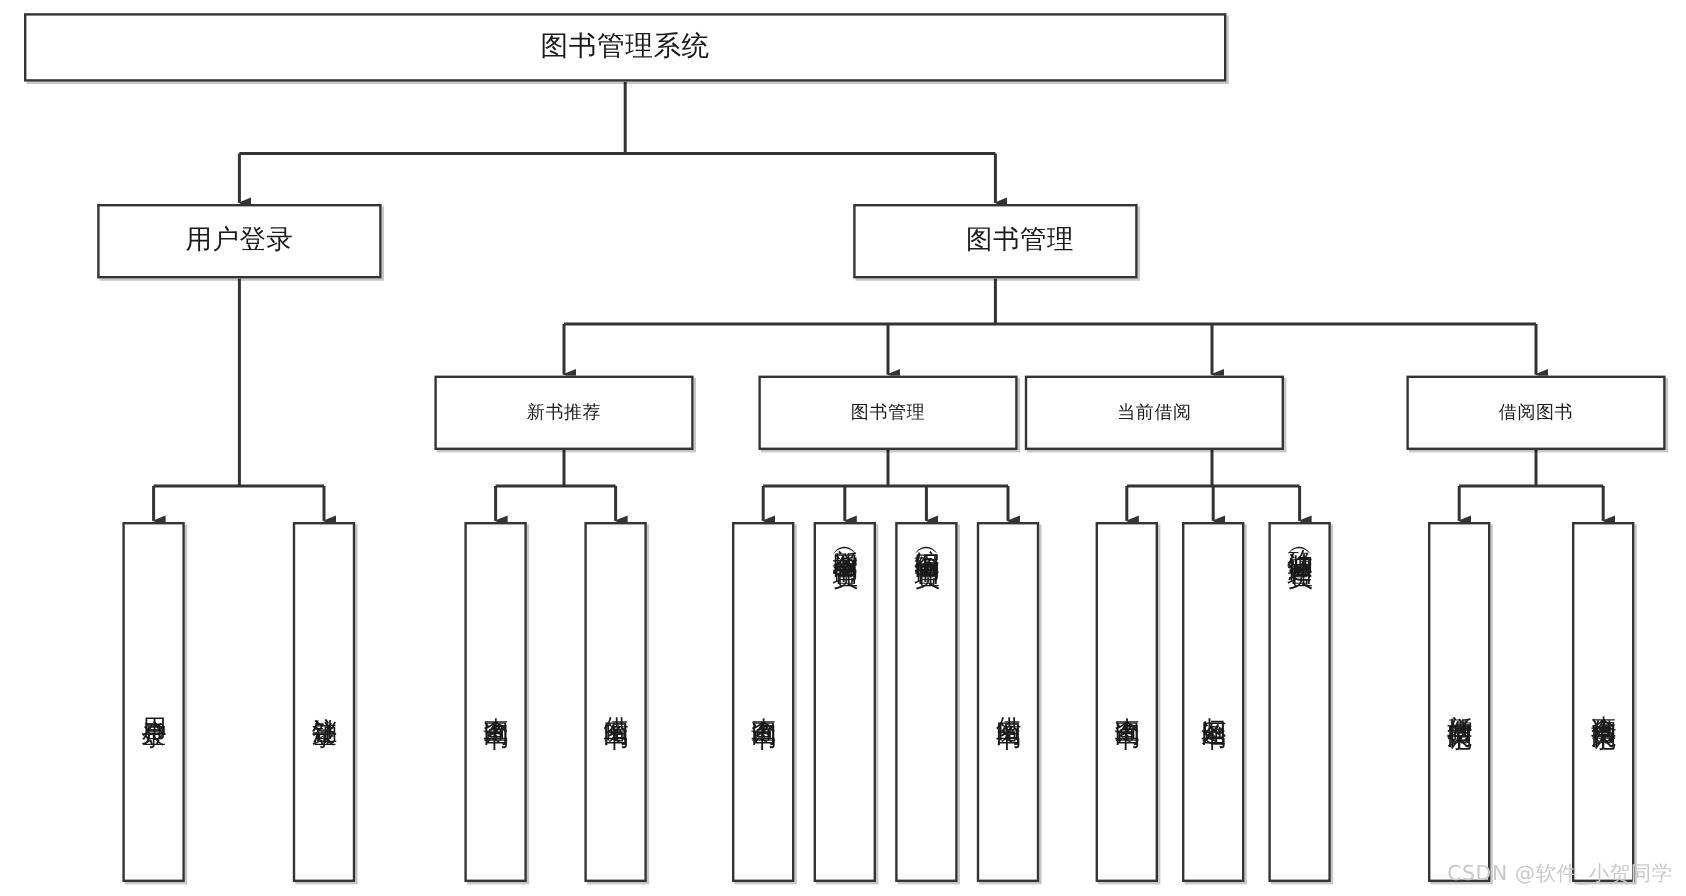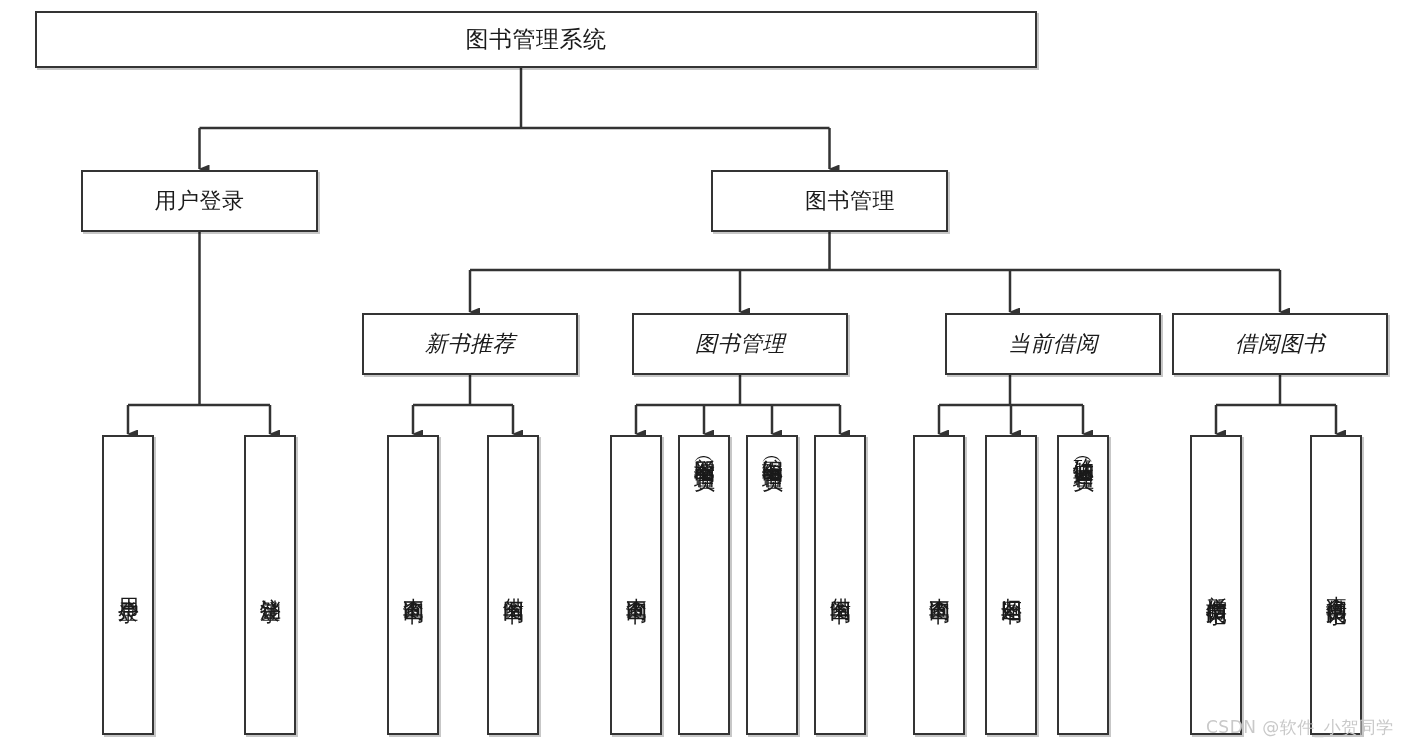--- a/index.html
+++ b/index.html
@@ -38,21 +38,21 @@
   }
   .node-label {
     color: #1a1a1a;
     text-align: center;
     letter-spacing: 0.5px;
     line-height: 1.15;
     white-space: nowrap;
   }
   .level0 .node-label { font-size: 23px; }
   .level1 .node-label { font-size: 22px; }
-  .level2 .node-label { font-size: 22px; font-style: italic; }
+  .level2 .node-label { font-size: 15px; }
   .leaf .node-label {
     font-size: 21px;
     writing-mode: vertical-rl;
     text-orientation: upright;
     letter-spacing: 2px;
     line-height: 1.0;
   }
   .leaf {
     align-items: flex-start;
     justify-content: center;
@@ -109,38 +109,38 @@
         <path d="M 939 405 L 939 434" marker-end="url(#arrowhead)"></path>
         <path d="M 1011 405 L 1011 434" marker-end="url(#arrowhead)"></path>
         <path d="M 1083 405 L 1083 434" marker-end="url(#arrowhead)"></path>
         <path d="M 1280 375 L 1280 405"></path>
         <path d="M 1216 405 L 1336 405"></path>
         <path d="M 1216 405 L 1216 434" marker-end="url(#arrowhead)"></path>
         <path d="M 1336 405 L 1336 434" marker-end="url(#arrowhead)"></path>
       </g>
   </svg>
 
-  <div class="node-box level0" id="box-root" style="left: 20px; top: 11px; width: 1002px; height: 57px; margin-left: 15px;">
+  <div class="node-box level0" id="box-root" style="left: 20px; top: 11px; width: 1002px; height: 57px;">
     <span class="node-label">图书管理系统</span>
   </div>
 
   <div class="node-box level1" id="box-user-login" style="left: 81px; top: 170px; width: 237px; height: 62px;">
     <span class="node-label">用户登录</span>
   </div>
   <div class="node-box level1" id="box-book-manage" style="left: 711px; top: 170px; width: 237px; height: 62px; padding-left: 41px;">
     <span class="node-label">图书管理</span>
   </div>
 
   <div class="node-box level2" id="box-new-book-recommend" style="left: 362px; top: 313px; width: 216px; height: 62px;">
     <span class="node-label">新书推荐</span>
   </div>
   <div class="node-box level2" id="box-book-borrow" style="left: 632px; top: 313px; width: 216px; height: 62px;">
     <span class="node-label">图书管理</span>
   </div>
-  <div class="node-box level2" id="box-current-borrow" style="left: 945px; top: 313px; width: 216px; height: 62px;">
+  <div class="node-box level2" id="box-current-borrow" style="left: 854px; top: 313px; width: 216px; height: 62px;">
     <span class="node-label">当前借阅</span>
   </div>
   <div class="node-box level2" id="box-borrow-record" style="left: 1172px; top: 313px; width: 216px; height: 62px;">
     <span class="node-label">借阅图书</span>
   </div>
 
   <div class="node-box leaf centered" id="box-leaf-0" style="left: 102px; top: 435px; width: 52px; height: 300px;">
     <span class="node-label">用户登录</span>
   </div>
   <div class="node-box leaf centered" id="box-leaf-1" style="left: 244px; top: 435px; width: 52px; height: 300px;">

